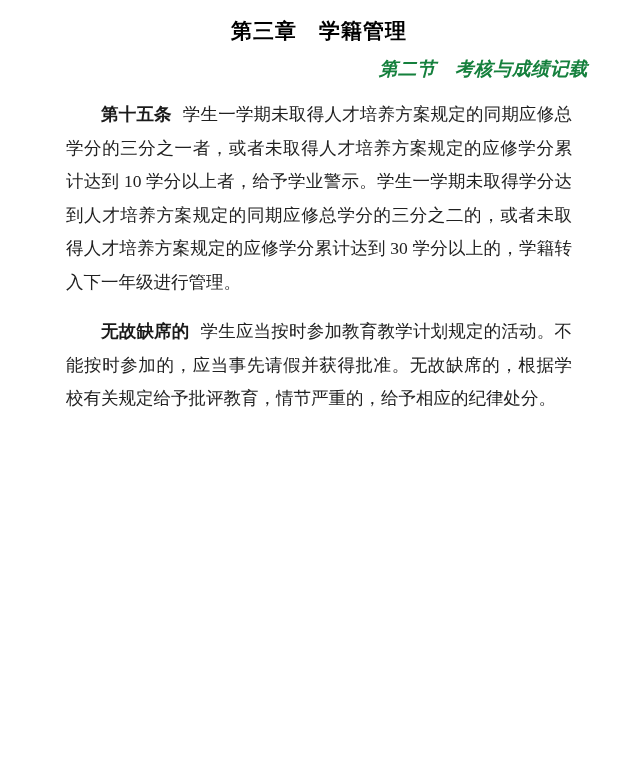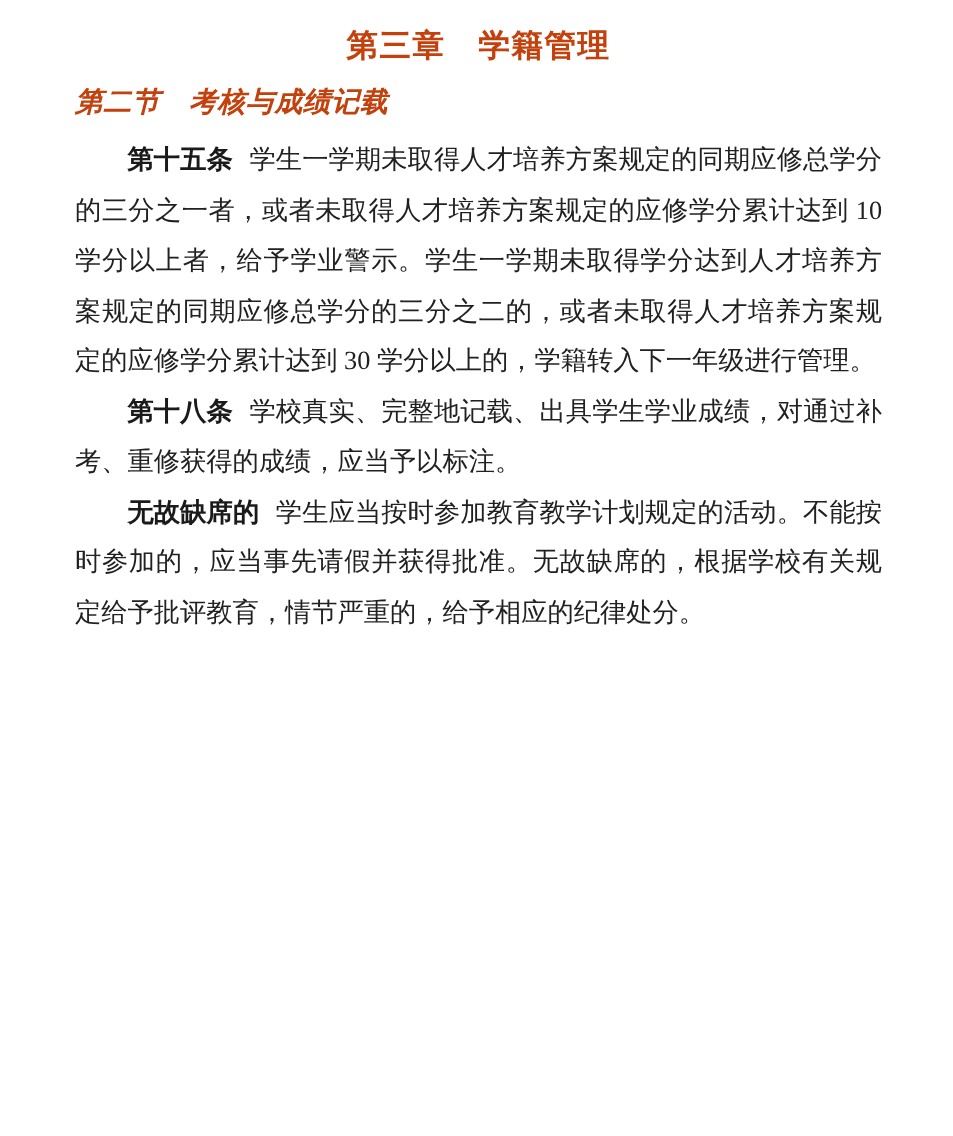--- a/index.html
+++ b/index.html
@@ -17,36 +17,36 @@
     padding: 18px 47px 0 50px;
     color: #212121;
   }
   .chapter-title {
     margin: 0 0 12px 0;
     text-align: center;
     font-family: "Liberation Sans", "DejaVu Sans", sans-serif;
     font-weight: 700;
     font-size: 21px;
     line-height: 26px;
-    color: #c2410c;
+    color: #000000;
     letter-spacing: 1px;
   }
   .section-title {
     margin: 0 0 8px 0;
-    text-align: left;
+    text-align: right;
     font-family: "Liberation Serif", "DejaVu Serif", serif;
     font-weight: 700;
     font-style: italic;
     font-size: 18.5px;
     line-height: 26px;
-    color: #c2410c;
+    color: #15803d;
     letter-spacing: 0.5px;
   }
   .body-text p {
-    margin: 0;
+    margin: 16px;
     font-family: "Liberation Serif", "DejaVu Serif", serif;
     font-size: 17.5px;
     line-height: 33.5px;
     text-align: justify;
     text-justify: inter-character;
     text-indent: 2em;
     color: #212121;
   }
   .article-label {
     font-weight: 700;
@@ -65,23 +65,20 @@
   <h1 class="chapter-title">第三章　学籍管理</h1>
 
   <h2 class="section-title">第二节　考核与成绩记载</h2>
 
   <div class="body-text">
 
     <p>
       <b class="article-label">第十五条</b><span>学生一学期未取得人才培养方案规定的同期应修总学分的三分之一者，或者未取得人才培养方案规定的应修学分累计达到 10 学分以上者，给予学业警示。学生一学期未取得学分达到人才培养方案规定的同期应修总学分的三分之二的，或者未取得人才培养方案规定的应修学分累计达到 30 学分以上的，学籍转入下一年级进行管理。</span>
     </p>
 
-    <p>
-      <b class="article-label">第十八条</b><span>学校真实、完整地记载、出具学生学业成绩，对通过补考、重修获得的成绩，应当予以标注。</span>
-    </p>
 
 
     <p>
       <b class="article-label">无故缺席的</b><span>学生应当按时参加教育教学计划规定的活动。不能按时参加的，应当事先请假并获得批准。无故缺席的，根据学校有关规定给予批评教育，情节严重的，给予相应的纪律处分。</span>
     </p>
 
 
   </div>
 </div>
 

